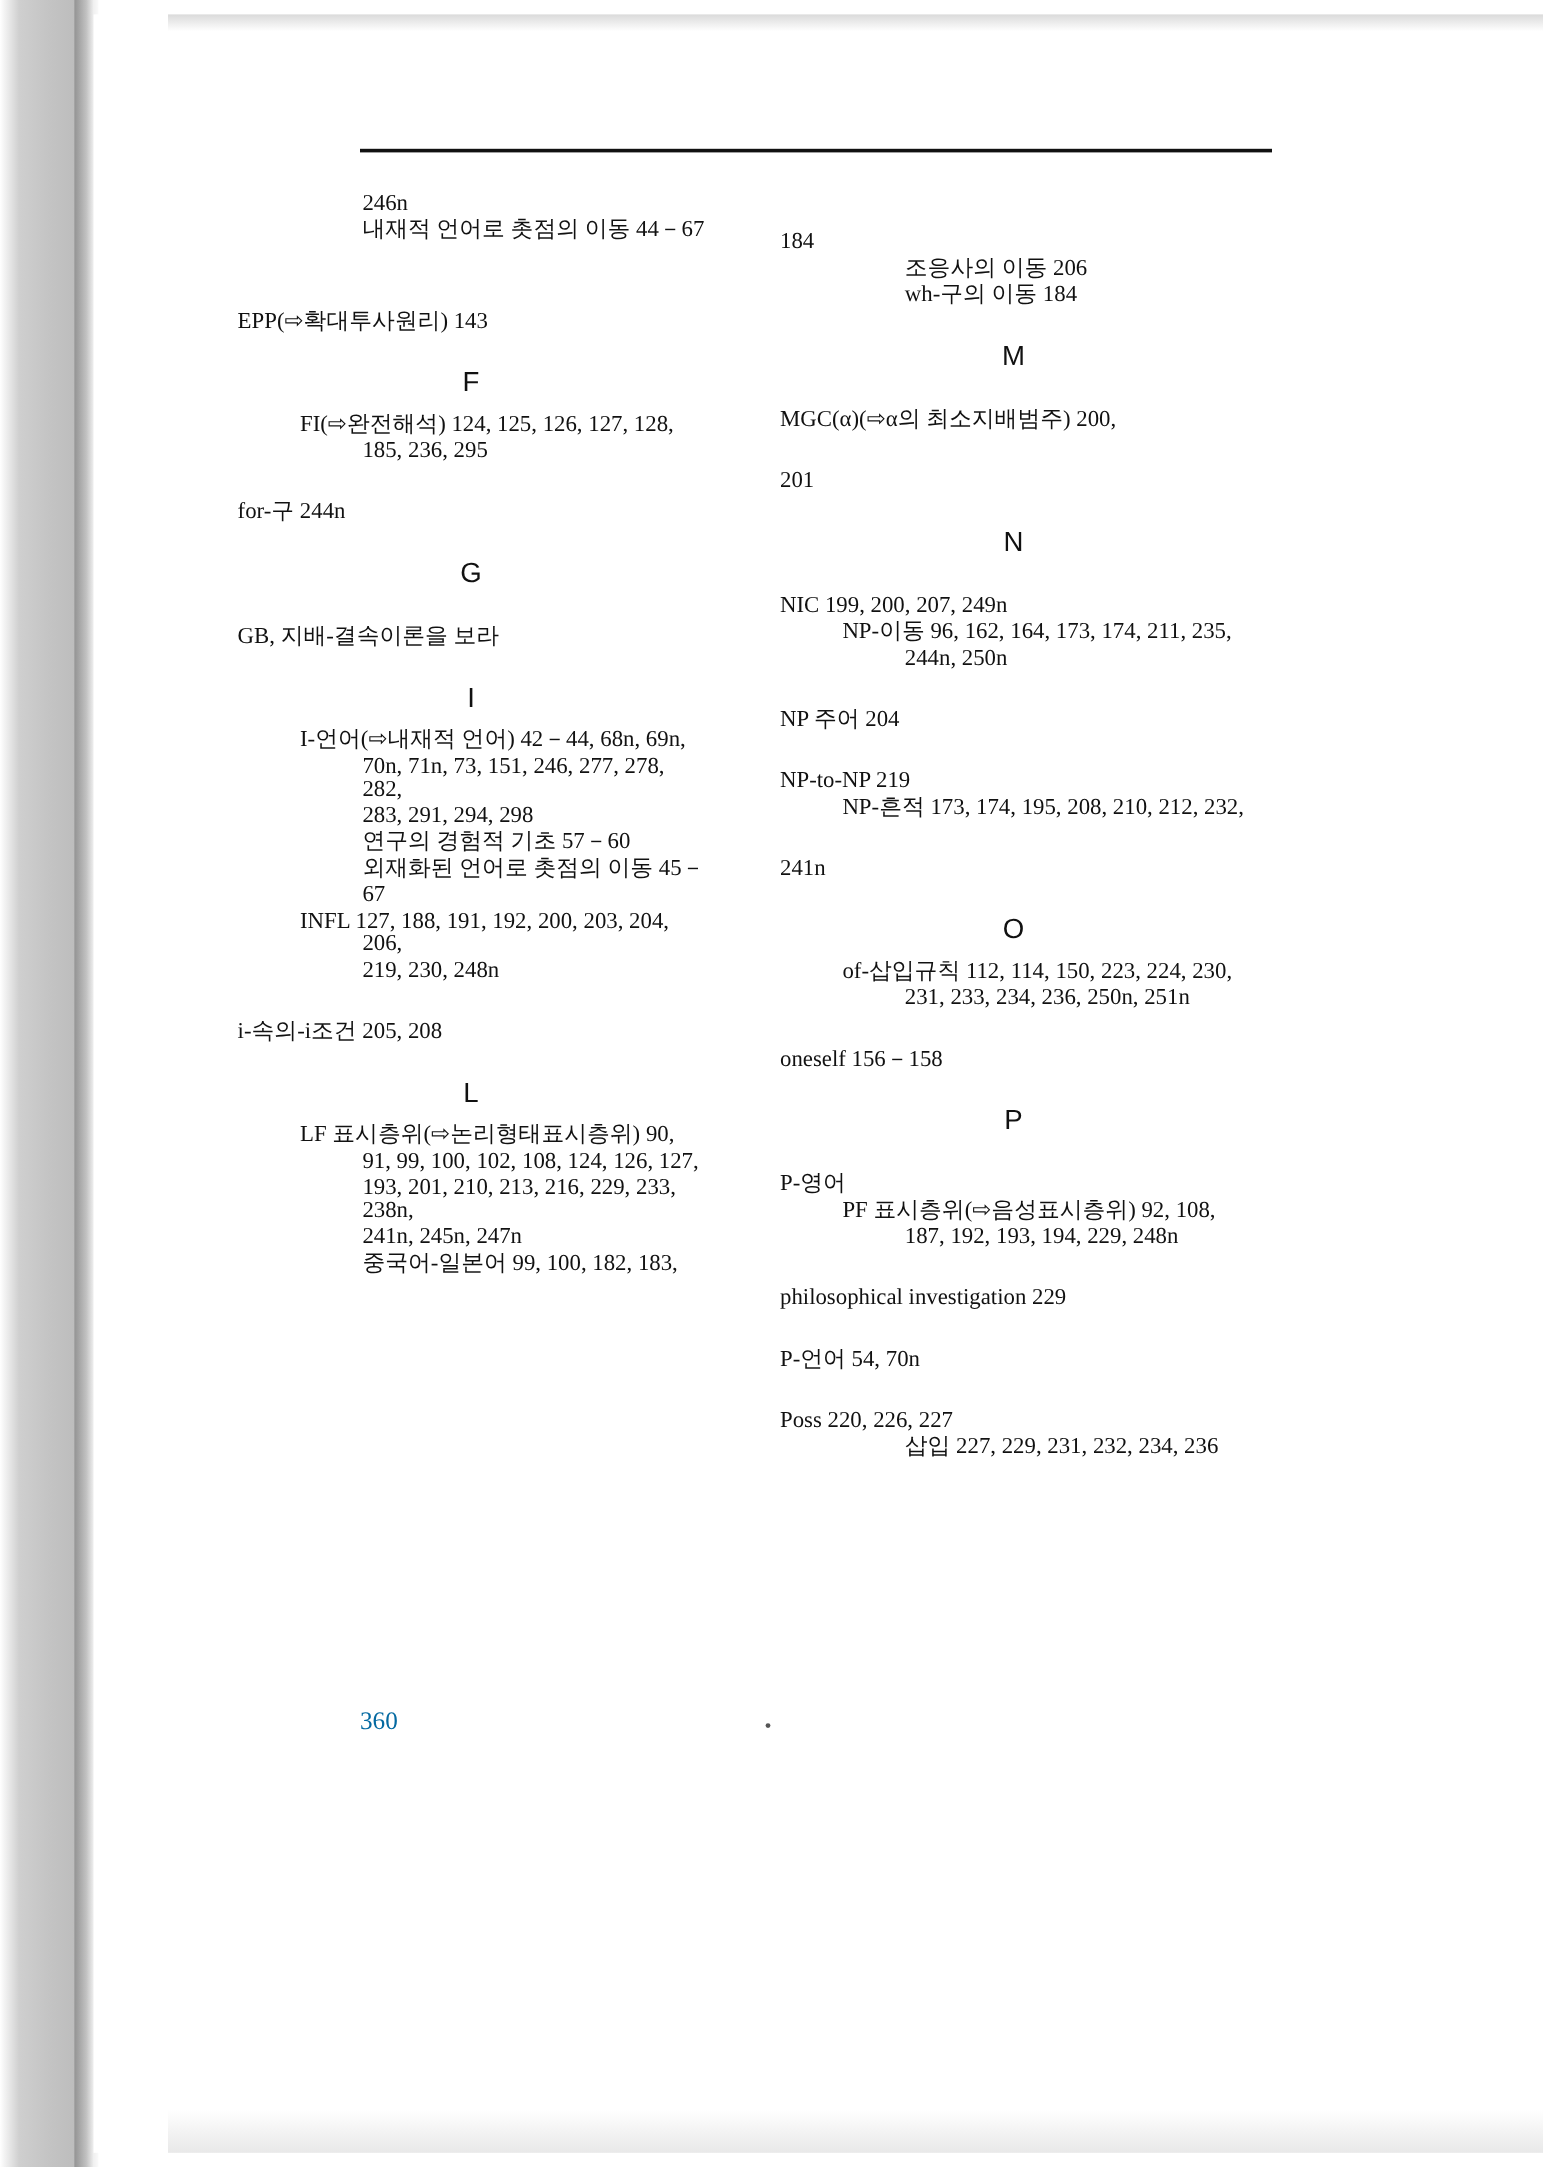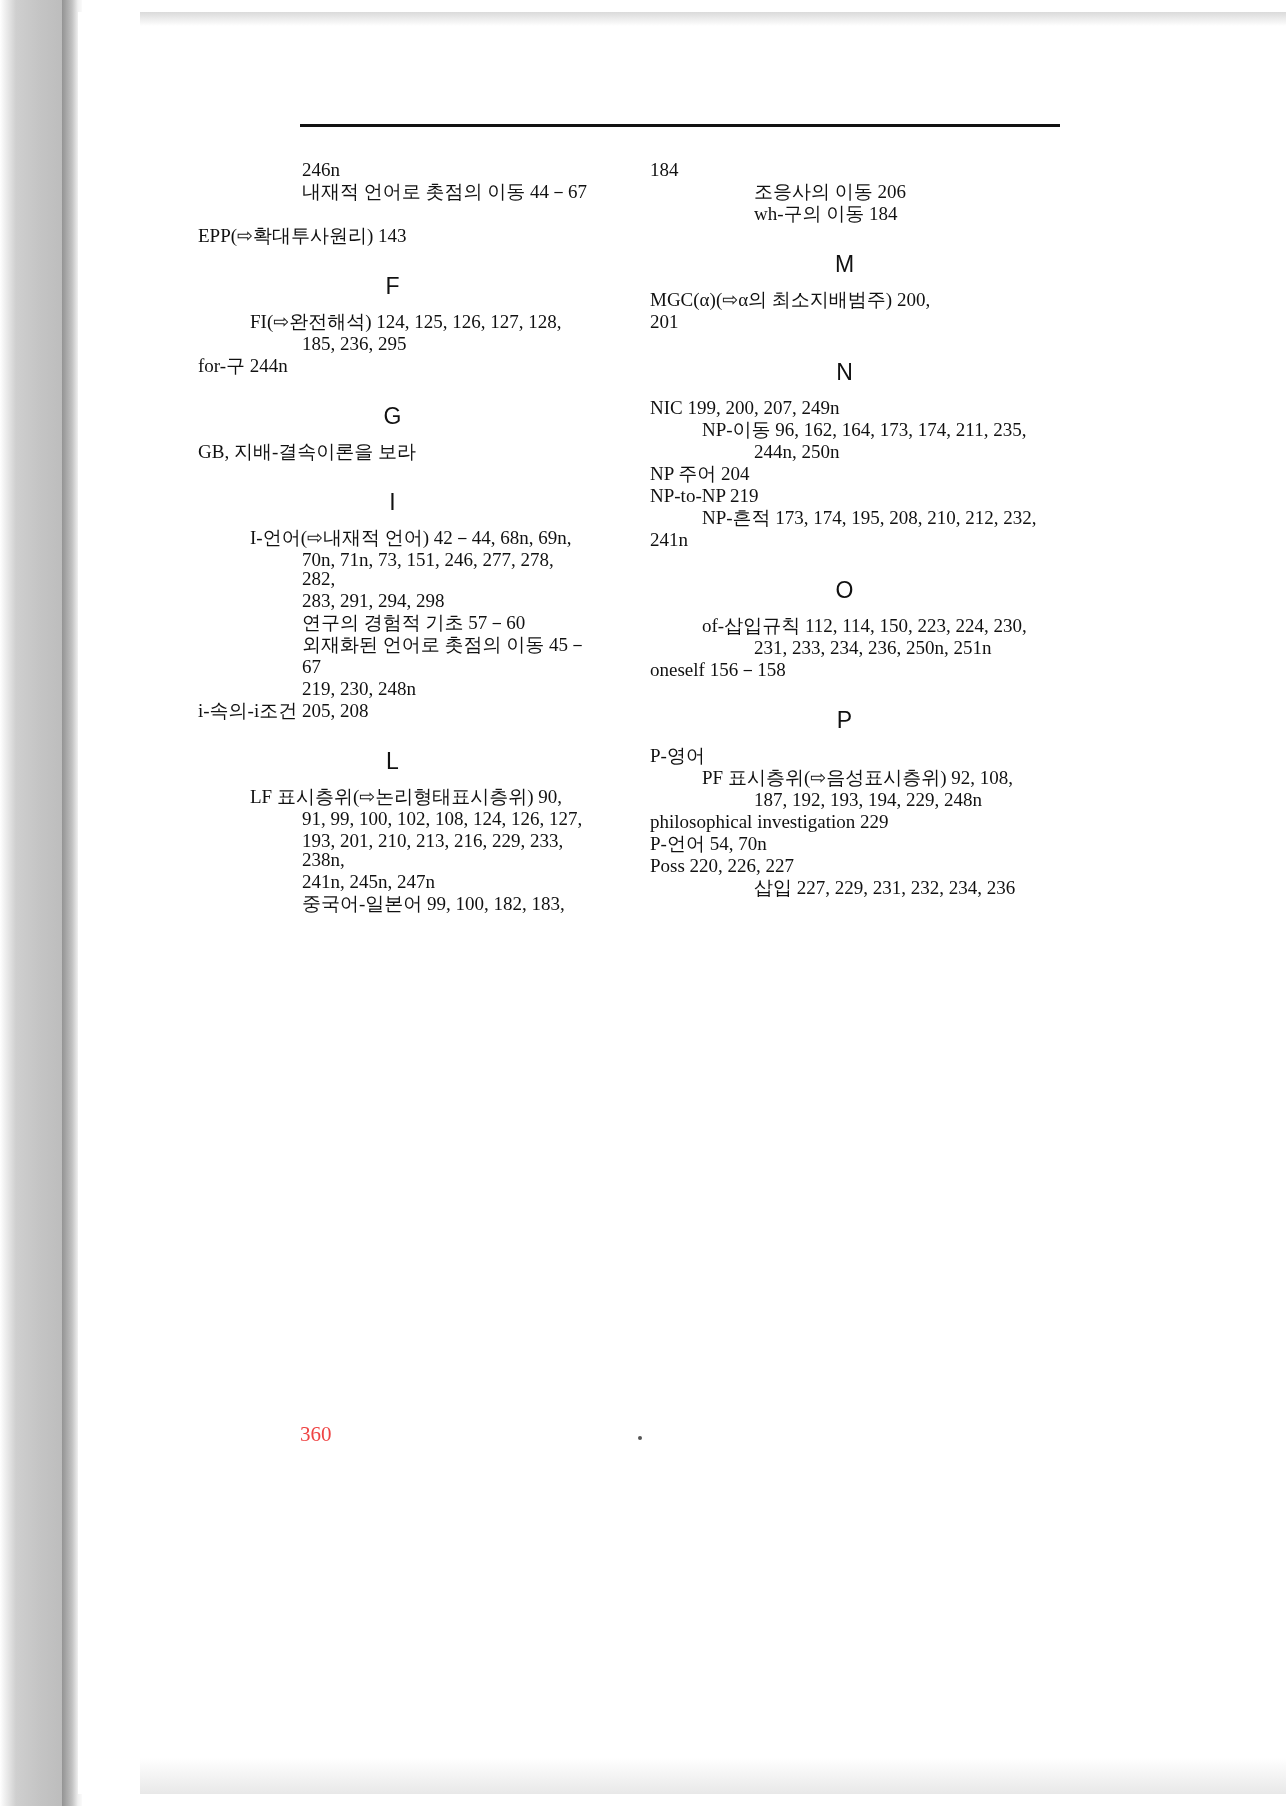--- a/index.html
+++ b/index.html
@@ -70,20 +70,21 @@
   .col-right { padding-left: 14px; }
 
   .entry {
     margin: 0 0 3px 0;
     text-indent: 0;
     padding-left: 52px;
   }
   .entry.main {
     padding-left: 52px;
     text-indent: -52px;
+    margin-top: 32px;
   }
   .entry.sub {
     padding-left: 104px;
     text-indent: 0;
   }
   .entry.hang {
     padding-left: 104px;
     text-indent: -52px;
   }
   .letter {
@@ -93,21 +94,21 @@
     margin: 30px 0 14px 0;
     letter-spacing: 1px;
   }
   .gap { height: 22px; }
   .it { }
   .page-number {
     position: absolute;
     left: 222px;
     top: 1410px;
     font-size: 21px;
-    color: #ef4444;
+    color: #0369a1;
   }
   .dot {
     position: absolute;
     left: 560px;
     top: 1424px;
     width: 4px; height: 4px;
     background: #555;
     border-radius: 50%;
   }
 </style>
@@ -135,20 +136,21 @@
         <div class="entry main"><span class="it">for</span>-구 244n</div>
         <div class="letter">G</div>
         <div class="entry main">GB, 지배-결속이론을 보라</div>
         <div class="letter">I</div>
         <div class="entry hang">I-언어(⇨내재적 언어) 42－44, 68n, 69n,</div>
         <div class="entry sub">70n, 71n, 73, 151, 246, 277, 278, 282,</div>
         <div class="entry sub">283, 291, 294, 298</div>
         <div class="entry sub">연구의 경험적 기초 57－60</div>
         <div class="entry sub">외재화된 언어로 촛점의 이동 45－</div>
         <div class="entry sub">67</div>
+        <div class="entry hang">INFL 127, 188, 191, 192, 200, 203, 204, 206,</div>
         <div class="entry sub">219, 230, 248n</div>
         <div class="entry main"><span class="it">i</span>-속의-<span class="it">i</span>조건 205, 208</div>
         <div class="letter">L</div>
         <div class="entry hang">LF 표시층위(⇨논리형태표시층위) 90,</div>
         <div class="entry sub">91, 99, 100, 102, 108, 124, 126, 127,</div>
         <div class="entry sub">193, 201, 210, 213, 216, 229, 233, 238n,</div>
         <div class="entry sub">241n, 245n, 247n</div>
         <div class="entry sub">중국어-일본어 99, 100, 182, 183,</div>
       </div>
     <div class="col col-right" id="col-right">

